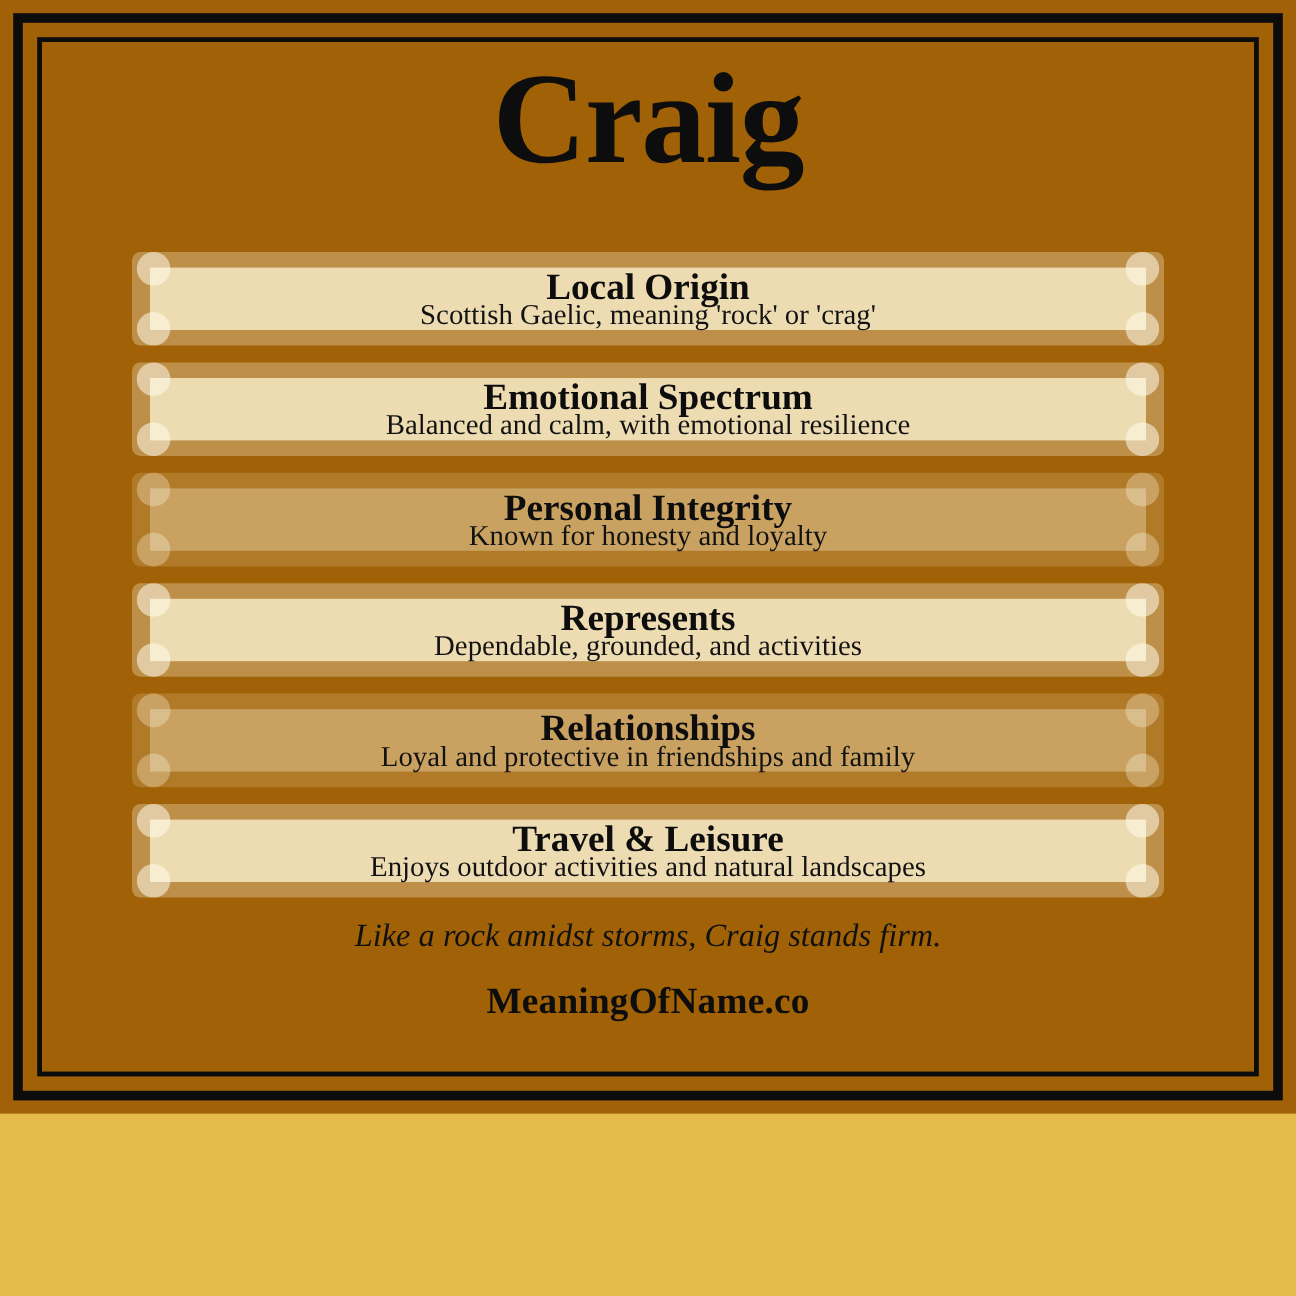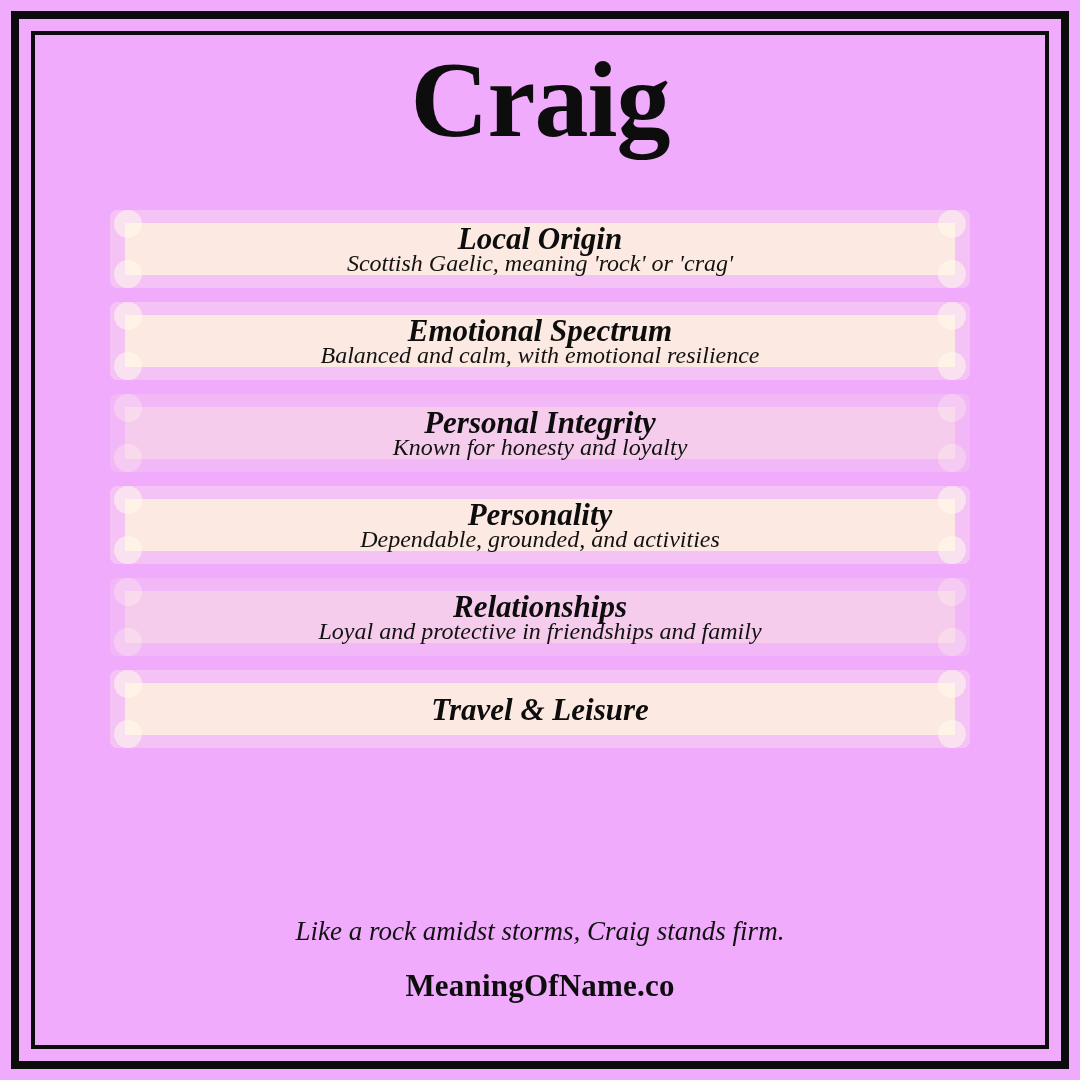--- a/index.html
+++ b/index.html
@@ -13,22 +13,22 @@
     overflow: hidden;
     font-family: "Liberation Serif", "DejaVu Serif", serif;
     background: #e5bc4b;
   }
 
   
   .poster {
     position: relative;
     box-sizing: border-box;
     width: 1080px;
-    height: 1080px;
-    background: #f0abfc;
+    height: 928px;
+    background: #a16207;
     padding-left: 44px;
   }
   .border-outer {
     position: absolute;
     left: 11px;
     top: 11px;
     right: 11px;
     bottom: 11px;
     border: 8px solid #0c0c0c;
     box-sizing: border-box;
@@ -131,21 +131,20 @@
     position: absolute;
     left: 30px;
     right: 30px;
     top: 0;
     bottom: 0;
     display: flex;
     flex-direction: column;
     align-items: center;
     justify-content: center;
     text-align: center;
-    font-style: italic;
   }
   .card .heading {
     font-size: 31px;
     font-weight: bold;
     color: #0d0d0d;
     line-height: 1;
     margin: 0;
     white-space: nowrap;
   }
   .card .subtext {
@@ -236,21 +235,21 @@
       </div>
 
       <div class="card">
         <div class="ribbon"></div>
         <div class="band"></div>
         <div class="stud tl"></div>
         <div class="stud bl"></div>
         <div class="stud tr"></div>
         <div class="stud br"></div>
         <div class="text">
-          <div class="heading">Personality</div>
+          <div class="heading">Represents</div>
           <div class="subtext">Dependable, grounded, and activities</div>
         </div>
       </div>
 
       <div class="card alt">
         <div class="ribbon"></div>
         <div class="band"></div>
         <div class="stud tl"></div>
         <div class="stud bl"></div>
         <div class="stud tr"></div>
@@ -263,20 +262,21 @@
 
       <div class="card">
         <div class="ribbon"></div>
         <div class="band"></div>
         <div class="stud tl"></div>
         <div class="stud bl"></div>
         <div class="stud tr"></div>
         <div class="stud br"></div>
         <div class="text">
           <div class="heading">Travel &amp; Leisure</div>
+          <div class="subtext">Enjoys outdoor activities and natural landscapes</div>
         </div>
       </div>
 
     </div>
 
     <div class="footer">
       <p class="tagline">Like a rock amidst storms, Craig stands firm.</p>
       <p class="brand">MeaningOfName.co</p>
     </div>
 

